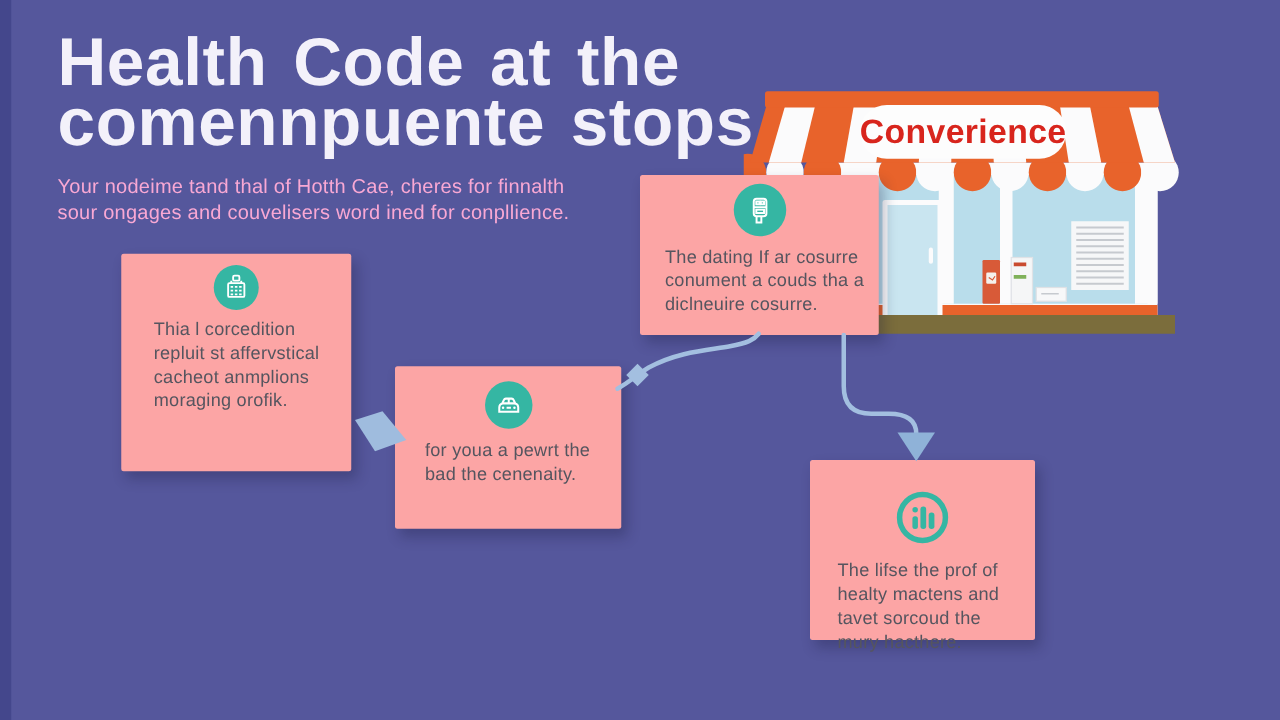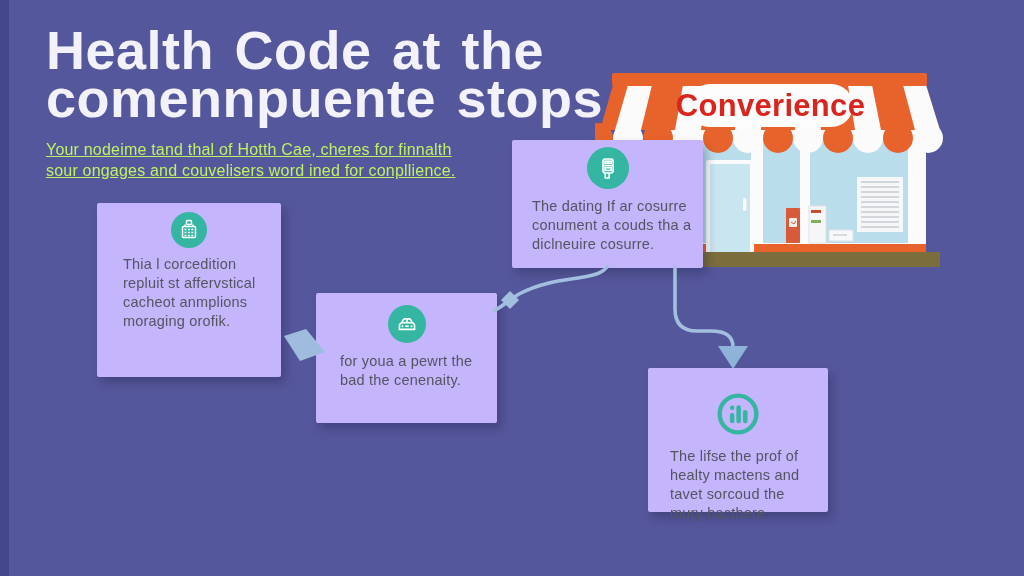--- a/index.html
+++ b/index.html
@@ -10,36 +10,36 @@
   #left-band{position:absolute;left:0;top:0;width:9px;height:576px;background:#44478c;}
 
   
   #header{position:absolute;left:46px;top:26px;}
   .title-line{
     color:#f3f1fa;font-size:54px;font-weight:bold;line-height:48px;
     letter-spacing:.5px;word-spacing:5px;white-space:nowrap;
   }
   #subtitle{margin-top:18px;}
   .subtitle-line{
-    color:#bef264;font-size:16px;line-height:20.5px;letter-spacing:.2px;white-space:nowrap;text-decoration:underline;
+    color:#f9a8d4;font-size:16px;line-height:20.5px;letter-spacing:.2px;white-space:nowrap;
   }
 
   
   #store-svg{position:absolute;left:595px;top:60px;}
   #store-sign{
     position:absolute;left:688px;top:84px;width:165px;height:43px;background:#fdfdfd;
     border-radius:22px;display:flex;align-items:center;justify-content:center;
   }
   #store-sign span{
-    color:#d8251d;font-size:31px;font-weight:bold;letter-spacing:.3px;
+    color:#d8251d;font-size:27px;font-weight:bold;letter-spacing:.3px;
   }
 
   
   .card{
-    position:absolute;background:#c4b5fd;border-radius:2px;
+    position:absolute;background:#fca5a5;border-radius:2px;
     box-shadow:4px 6px 10px rgba(28,26,64,.30);
     display:flex;flex-direction:column;align-items:center;box-sizing:border-box;
   }
   .card-icon-circle{
     border-radius:50%;background:#35b6a3;display:flex;align-items:center;justify-content:center;
     flex:0 0 auto;
   }
   .card-text{
     width:100%;box-sizing:border-box;color:#55555f;font-size:14.5px;line-height:19px;
     letter-spacing:.2px;

